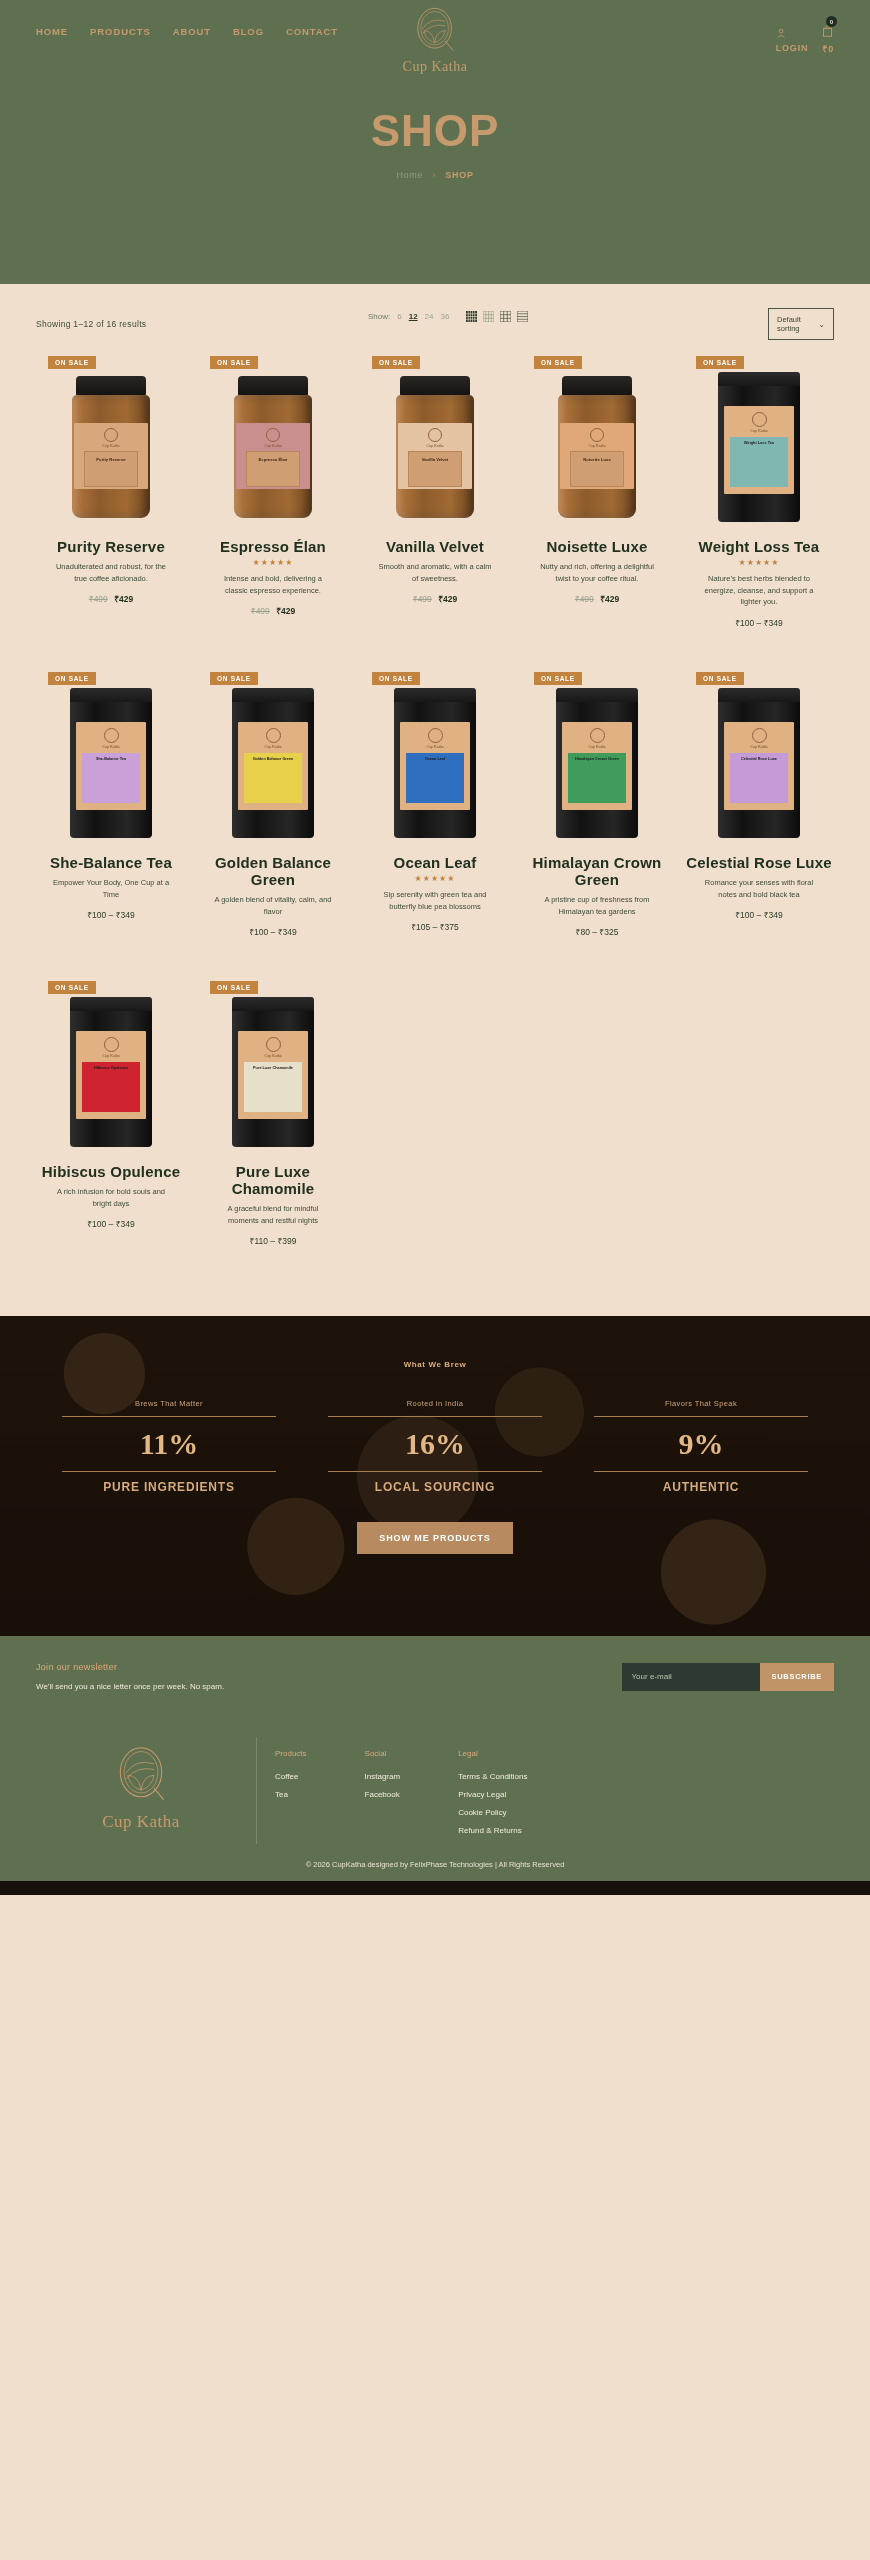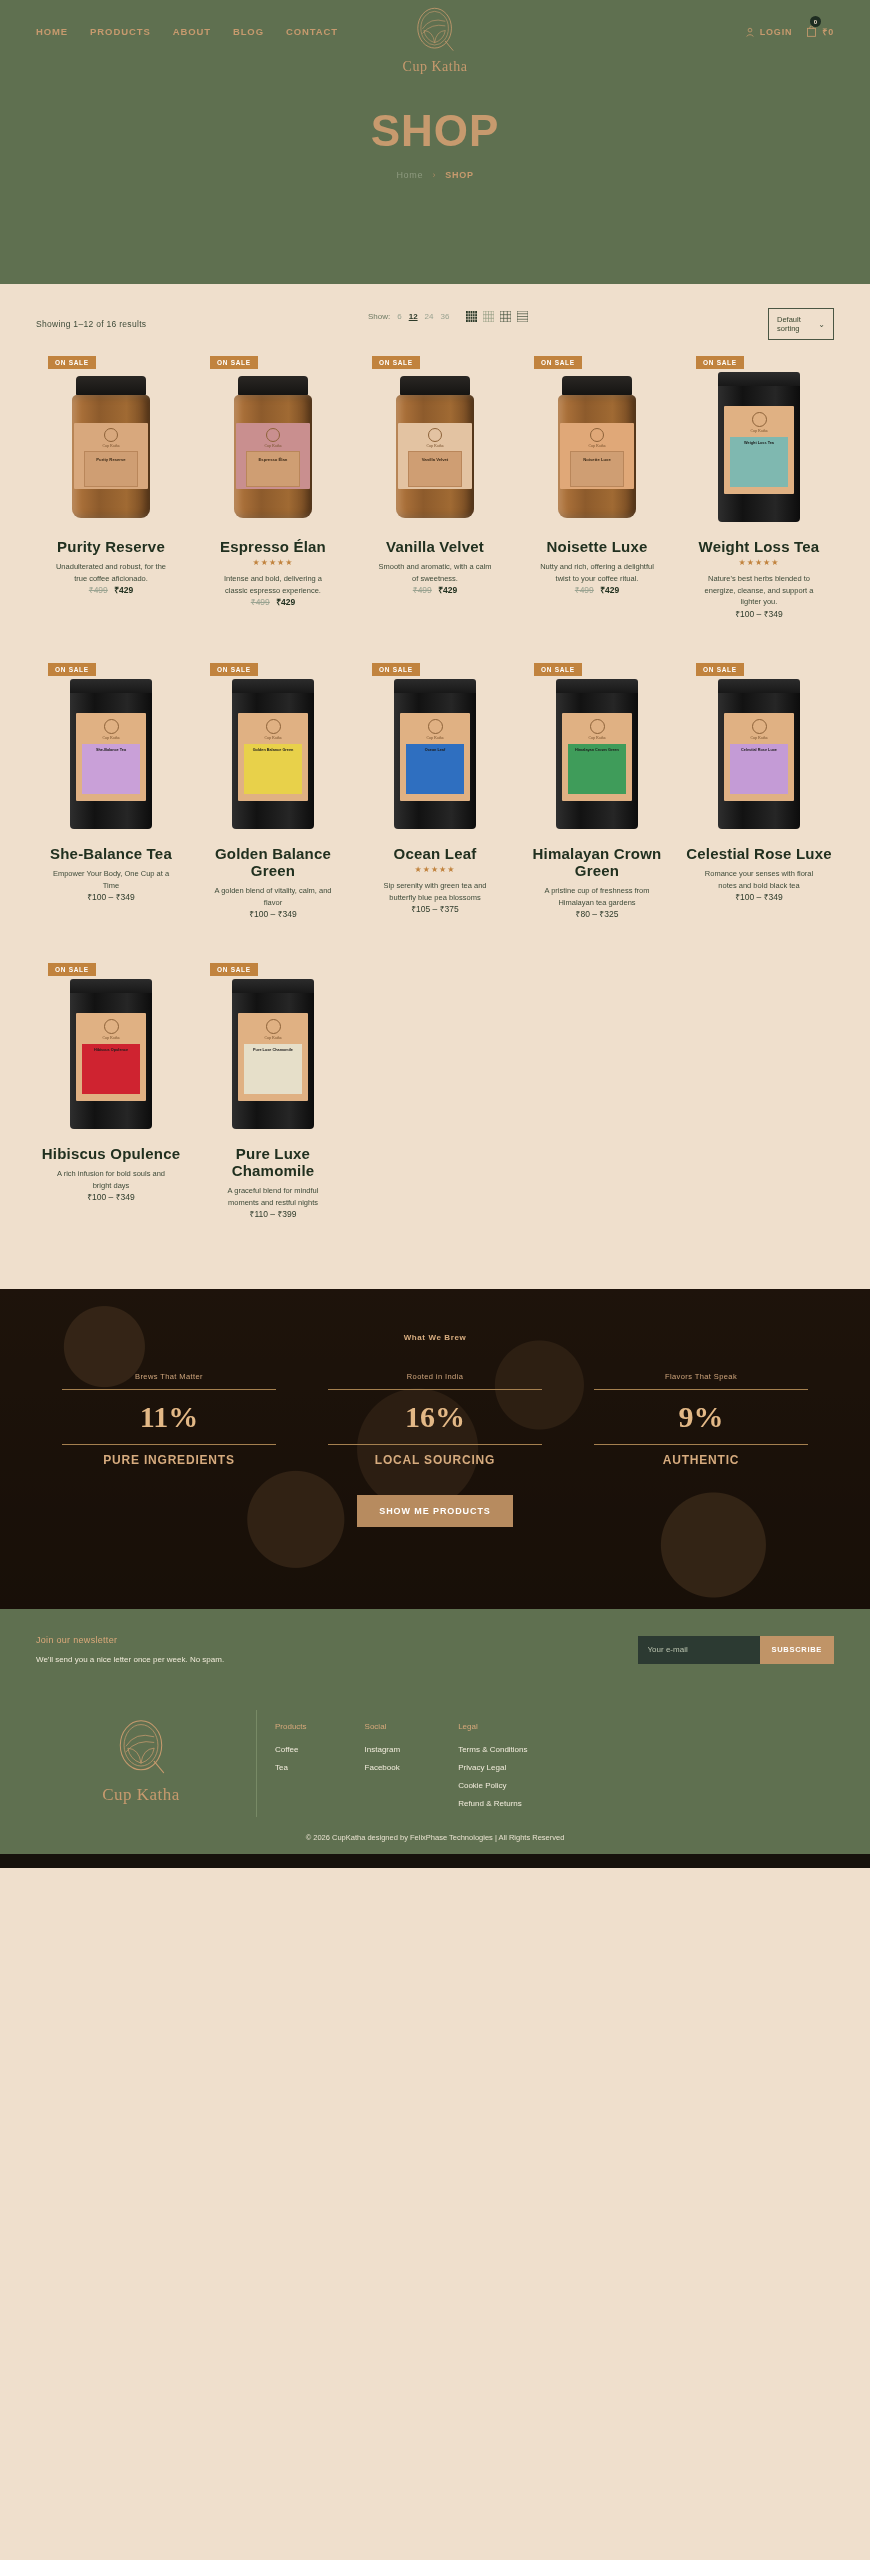--- a/index.html
+++ b/index.html
@@ -38,21 +38,21 @@
     color:#c79a6e; font-size:14px; margin-top:1px;
     font-family:"Liberation Serif", serif; letter-spacing:.5px;
   }
   .nav-right {
     margin-left:auto; display:flex; align-items:center; gap:14px; padding-top:3px;
   }
   .nav-acct, .nav-cart {
     display:flex; align-items:flex-start; gap:5px;
     color:#c79a6e; font-size:9px; font-weight:700; letter-spacing:.8px;
     font-family:"Liberation Sans Narrow","Liberation Sans",sans-serif;
-    cursor:pointer; position:relative;
+    cursor:pointer; position:relative;flex-direction:column;
   }
   .cart-badge {
     position:absolute; top:-9px; left:4px;
     background:#1f2d22; color:#efdfcc;
     font-size:6px; width:11px; height:11px; border-radius:50%;
     display:flex; align-items:center; justify-content:center;
     font-family:"Liberation Sans", sans-serif; font-weight:700;
   }
   .hero-title {
     text-align:center; color:#c79a6e;
@@ -125,21 +125,21 @@
     letter-spacing:.2px;
     font-family:"Liberation Sans Narrow","Liberation Sans",sans-serif;
   }
   .stars { color:#c1833e; font-size:8px; letter-spacing:1px; margin-top:3px; }
   .pdesc {
     font-size:7.5px; color:#3d4a38; margin-top:6px; line-height:1.55;
     padding:0 14px;
     font-family:"Liberation Sans Narrow","Liberation Sans",sans-serif;
   }
   .pprice {
-    font-size:8.5px; color:#21301f; font-weight:700;
+    font-size:8.5px; color:#21301f; margin-top:9px; font-weight:700;
     font-family:"Liberation Sans Narrow","Liberation Sans",sans-serif;
   }
   .pprice .old { color:#9aa391; text-decoration:line-through; font-weight:400; margin-right:4px; }
   .pprice .range { font-weight:400; color:#2f3c2c; }
 
   
   .jar { width:78px; height:142px; position:relative; }
   .jar .lid {
     position:absolute; top:0; left:4px; right:4px; height:20px;
     background:linear-gradient(#2a2724,#141311); border-radius:4px 4px 2px 2px;
@@ -245,21 +245,21 @@
     color:#dca97b; font-size:9px; letter-spacing:.3px;
     font-family:"Liberation Sans Narrow","Liberation Sans",sans-serif;
   }
   .news-sub {
     color:#f0ead8; font-size:8px; margin-top:10px;
     font-family:"Liberation Sans Narrow","Liberation Sans",sans-serif;
   }
   .news-form { margin-left:auto; display:flex; }
   .news-input {
     background:#2c3a32; border:none; color:#cfd6c6;
-    width:122px; height:28px; padding:0 10px; font-size:8px;
+    width:138px; height:28px; padding:0 10px; font-size:8px;
     font-family:"Liberation Sans Narrow","Liberation Sans",sans-serif;
   }
   .news-input::placeholder { color:#b9c2ae; }
   .news-btn {
     background:#c09467; color:#fff; border:none;
     font-size:7.5px; font-weight:700; letter-spacing:.7px;
     padding:0 12px; height:28px; cursor:pointer;
     font-family:"Liberation Sans Narrow","Liberation Sans",sans-serif;
   }
 

